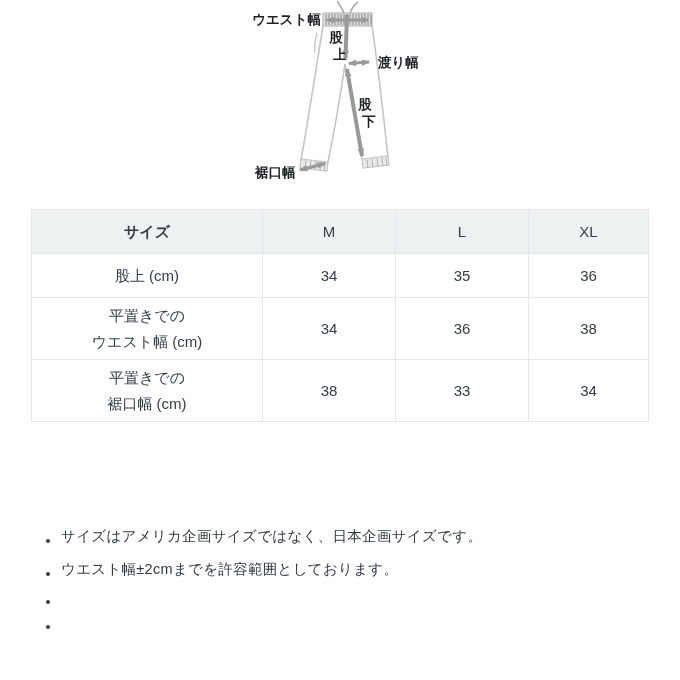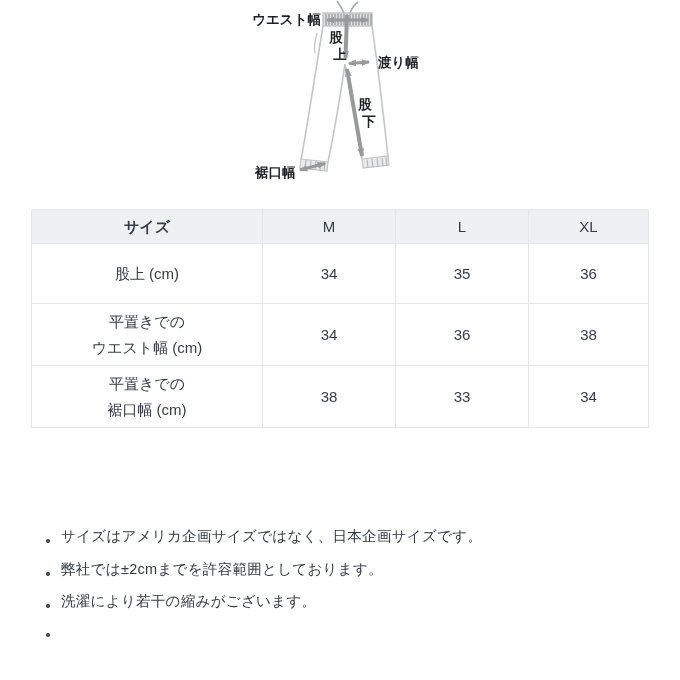--- a/index.html
+++ b/index.html
@@ -39,24 +39,24 @@
     color: #333c48;
   }
   .size-table th, .size-table td {
     border: 1px solid #e5e8ea;
     text-align: center;
     vertical-align: middle;
     padding: 0;
     line-height: 26px;
     font-weight: 400;
   }
-  .size-table thead tr { height: 34px; }
+  .size-table thead tr { height: 44px; }
   .size-table thead th { background: #eef1f2; font-weight: 500; }
   .size-table thead th.first { font-weight: 700; }
-  .size-table tbody tr { height: 60px; background: #ffffff; }
+  .size-table tbody tr { height: 44px; background: #ffffff; }
   .size-table tbody tr.tall { height: 62px; }
   .label-line { display: block; }
 
   
   .notes {
     position: absolute;
     left: 46px; top: 526px;
     width: 610px;
     list-style: none;
     margin: 0; padding: 0;
@@ -168,22 +168,21 @@
   </table>
 </div>
 
 <ul class="notes">
   <li>
     <span class="dot"></span>
     <span>サイズはアメリカ企画サイズではなく、日本企画サイズです。</span>
   </li>
   <li>
     <span class="dot"></span>
-    <span>弊社では±2cmまでを許容範囲としております。</span>
+    <span>ウエスト幅±2cmまでを許容範囲としております。</span>
   </li>
   <li>
     <span class="dot"></span>
-    <span>洗濯により若干の縮みがございます。</span>
   </li>
   <li>
     <span class="dot"></span>
   </li>
 </ul>
 
 </body></html>

